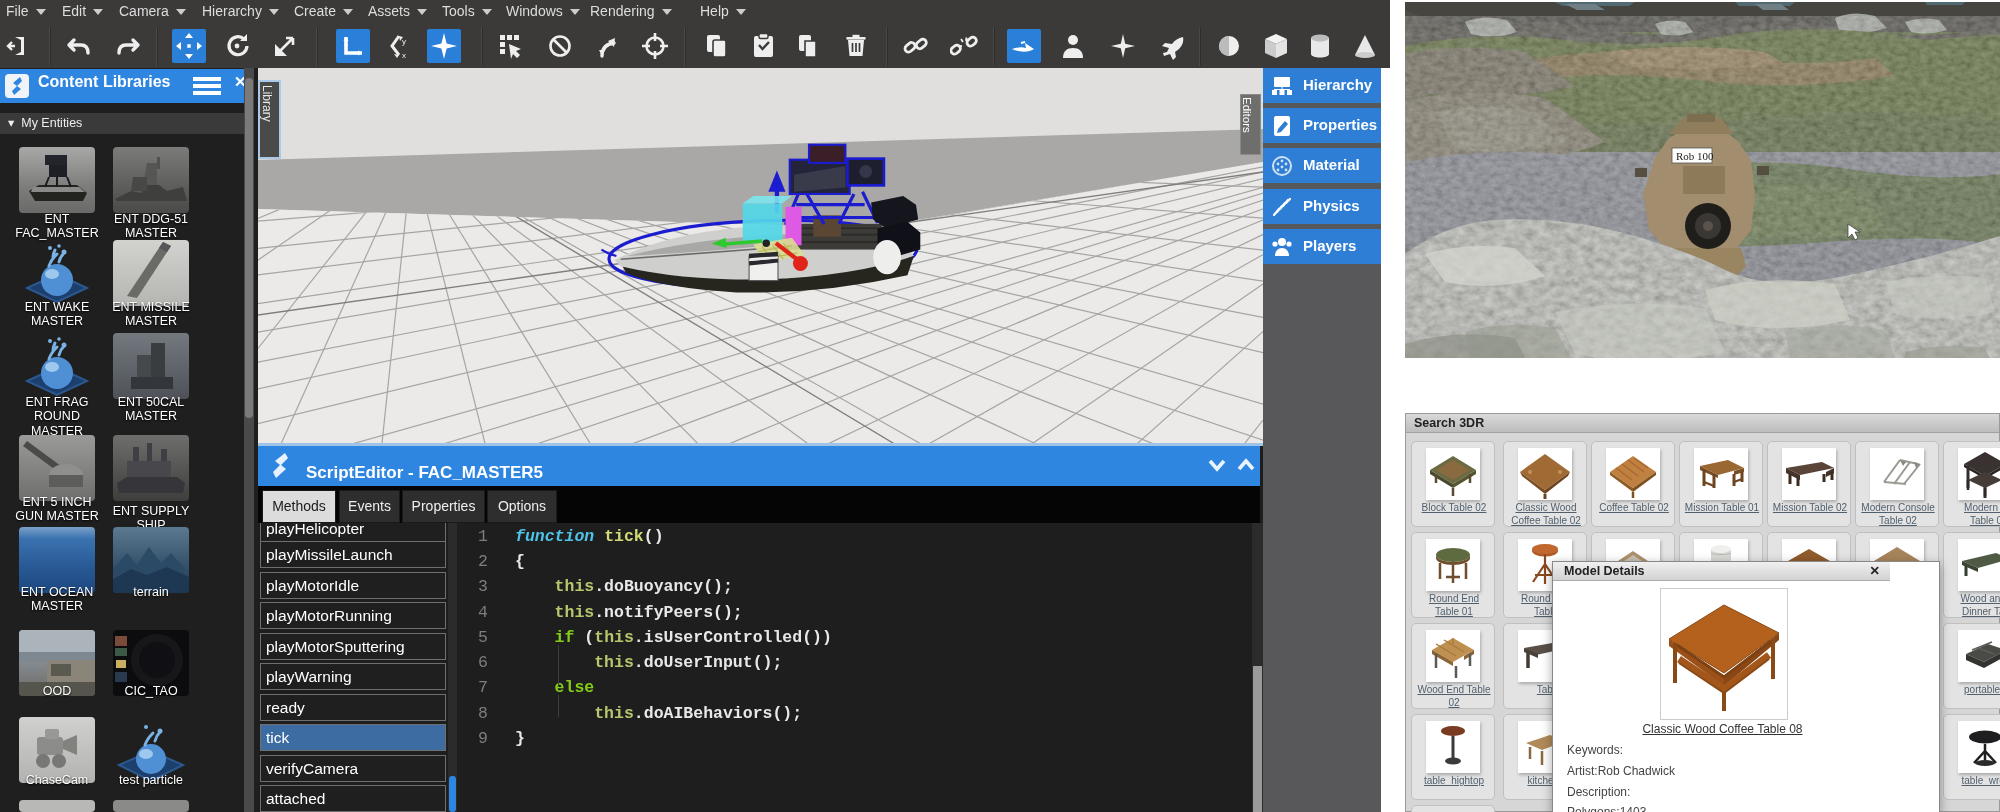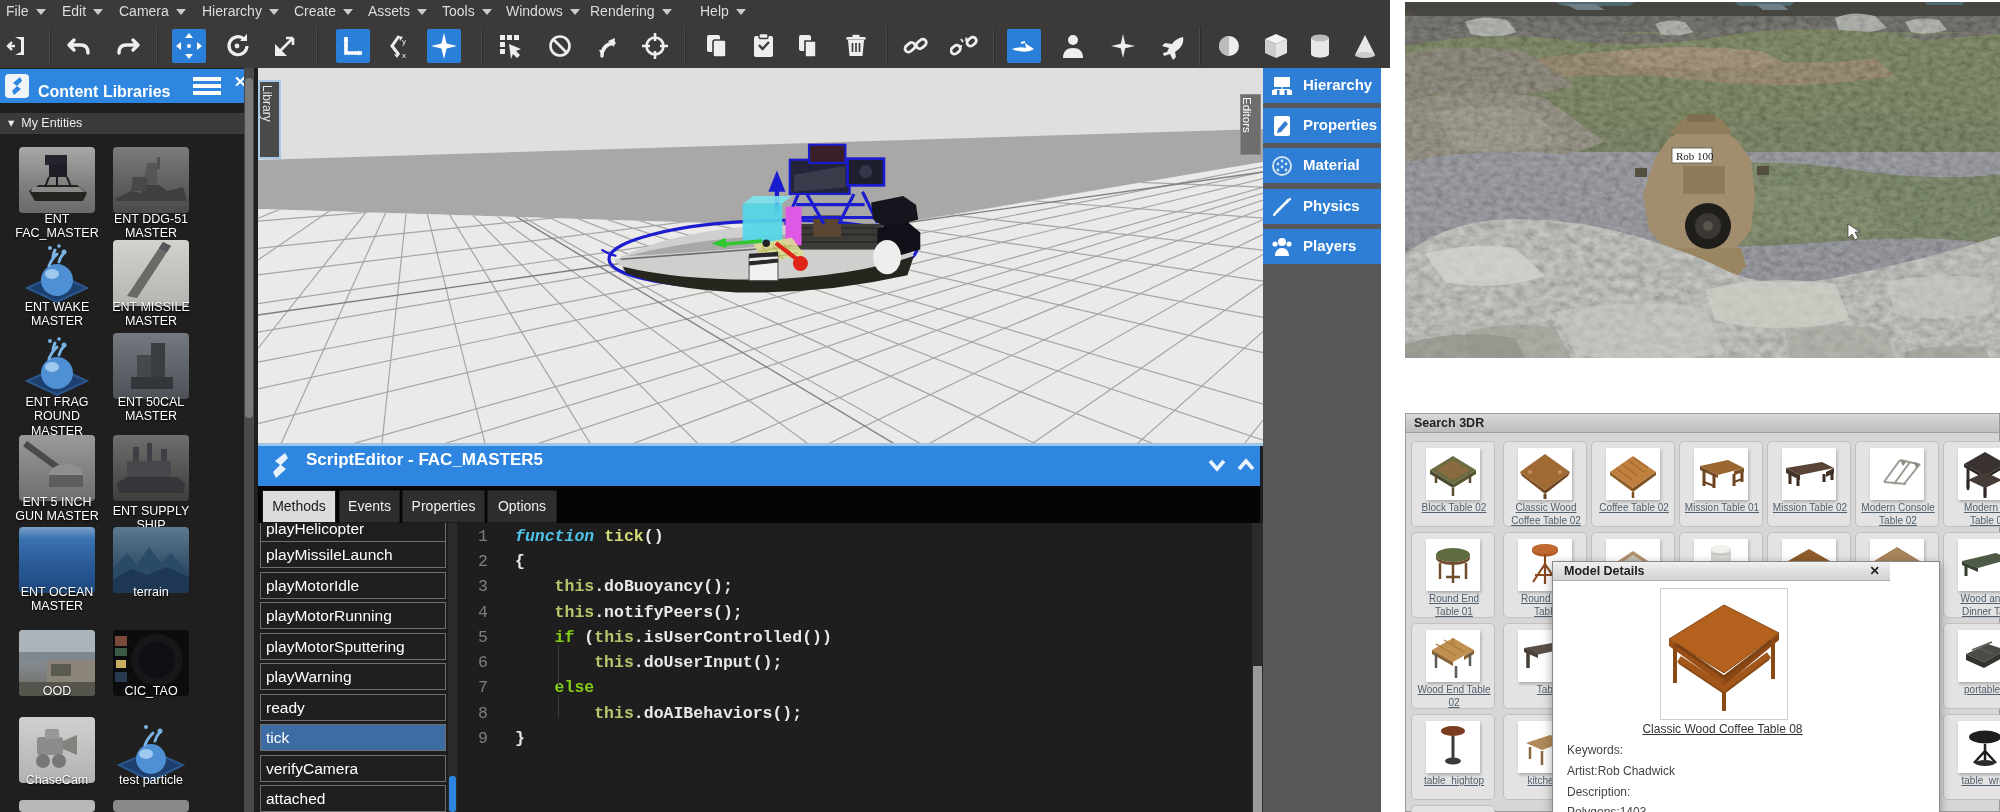--- a/index.html
+++ b/index.html
@@ -344,21 +344,21 @@
 <div style="position:absolute;left:982px;top:26px;width:21px;height:61px;background:#6e6e6c;border:1px solid #8a8a88;color:#fff;font-size:11.5px">
       <span style="position:absolute;left:2px;top:30px;transform:rotate(90deg);transform-origin:0 0;white-space:nowrap;display:block;margin-top:-28px;margin-left:10px">Editors</span>
     </div>
   </div>
 <div class="abs" id="leftpanel">
 <div id="lphead">
       <svg style="position:absolute;left:5px;top:5px" width="24" height="24" viewBox="0 0 24 24">
         <rect x="0" y="0" width="24" height="24" rx="4" fill="#f0f4f8"></rect>
         <path d="M15 3 L8 9 12 12 7 17 9 21 16 15 12 12 17 7Z" fill="#2f86e0"></path>
       </svg>
-      <span style="position:absolute;left:38px;top:14px">Content Libraries</span>
+      <span style="position:absolute;left:38px;top:4px">Content Libraries</span>
 <svg style="position:absolute;left:193px;top:7px" width="28" height="20" viewBox="0 0 28 20">
         <g fill="#fff">
           <rect y="1" width="28" height="4"></rect>
           <rect y="8" width="28" height="4"></rect>
           <rect y="15" width="28" height="4"></rect>
         </g>
       </svg>
 <span style="position:absolute;left:234px;top:4px;font-size:15px">✕</span>
     </div>
 <div id="myent"><span style="margin-left:8px">▾&nbsp; My Entities</span></div>
@@ -481,21 +481,21 @@
 <div class="mrow" style="top:248px">ready</div>
 <div class="mrow sel" style="top:278px">tick</div>
 <div class="mrow" style="top:309px">verifyCamera</div>
 <div class="mrow" style="top:339px">attached</div>
 <div style="position:absolute;left:190px;top:77px;width:9px;height:289px;background:#2b2b2b"></div>
 <div style="position:absolute;left:191px;top:330px;width:7px;height:36px;background:#2f86e0;border-radius:3px"></div>
 <div id="setitle">
       <svg style="position:absolute;left:9px;top:6px" width="27" height="27" viewBox="0 0 27 27">
         <path d="M18 1 L8 9 13 13 6 20 9 26 19 17 14 13 21 6Z" fill="#e8f2fc"></path>
       </svg>
-<span style="position:absolute;left:48px;top:4px;color:#fff;font-weight:bold;font-size:17px">ScriptEditor - FAC_MASTER5</span>
+<span style="position:absolute;left:48px;top:17px;color:#fff;font-weight:bold;font-size:17px">ScriptEditor - FAC_MASTER5</span>
 <svg style="position:absolute;left:950px;top:12px" width="18" height="14" viewBox="0 0 18 14">
         <path d="M2 3l7 8 7-8" stroke="#eaf4ff" stroke-width="3.6" fill="none"></path>
       </svg>
 <svg style="position:absolute;left:979px;top:12px" width="18" height="14" viewBox="0 0 18 14">
         <path d="M2 11l7-8 7 8" stroke="#eaf4ff" stroke-width="3.6" fill="none"></path>
       </svg>
     </div>
 <div id="setabs">
 <div class="setab on" style="left:4px;width:74px;line-height:31px">Methods</div>
 <div class="setab" style="left:81px;width:61px;line-height:31px">Events</div>

